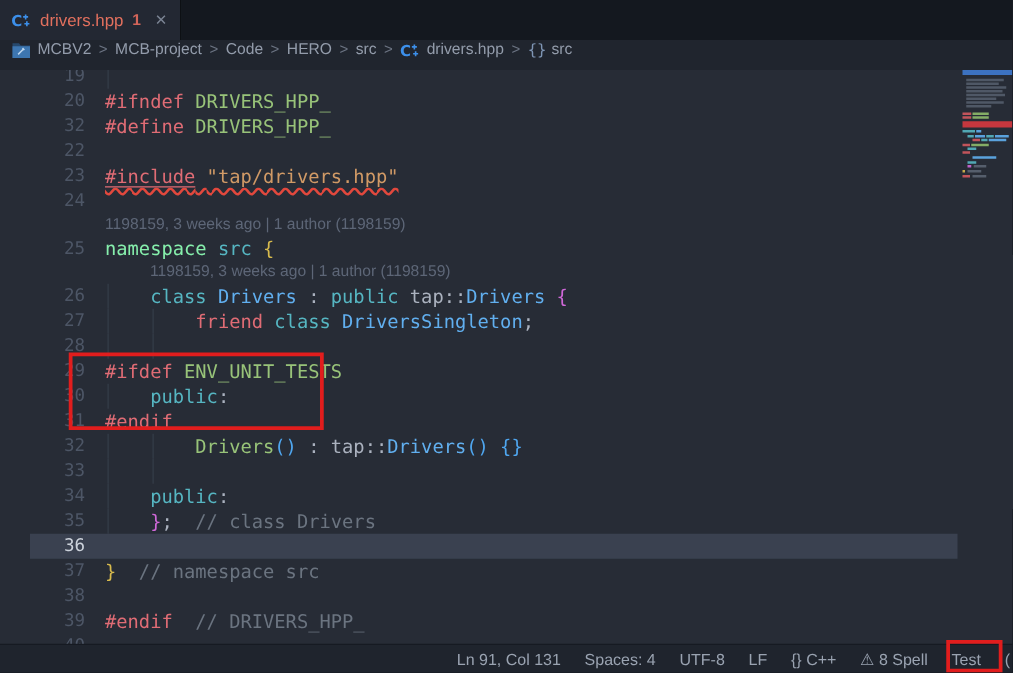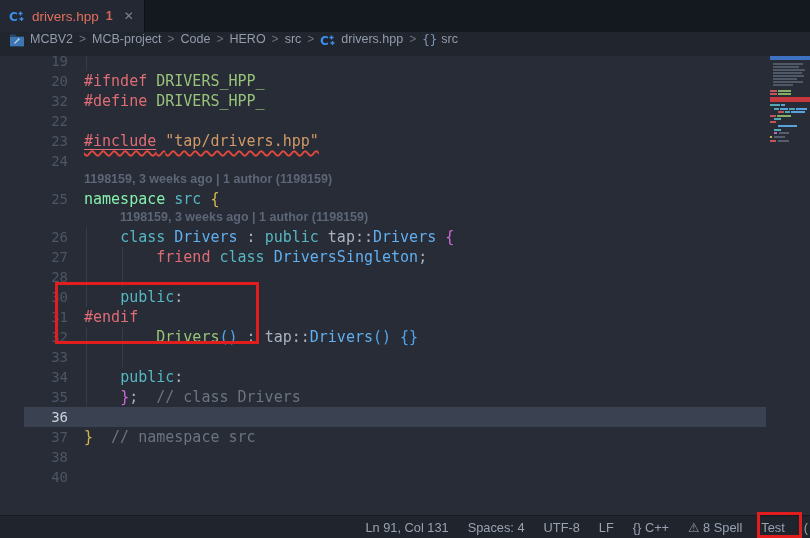--- a/index.html
+++ b/index.html
@@ -33,21 +33,21 @@
   .lines { width:766px; margin-top:-5px; }
   .row {
     position:relative; height:20px; display:flex; white-space:pre;
     font-family:"DejaVu Sans Mono", monospace; font-size:15px; line-height:20px;margin-left:24px;
   }
   .row.lens-row { height:18px; }
   .row.current { background:var(--current_line); }
   .gutter { width:44px; text-align:right; color:var(--gutter); font-size:14px; flex:none; }
   .gutter.on { color:var(--gutter_active); }
   .code { padding-left:16px; }
-  .lens { font-family:"Liberation Sans",sans-serif; font-size:12.5px; color:var(--lens); line-height:17px;font-weight:bold; }
+  .lens { font-family:"Liberation Sans",sans-serif; font-size:12.5px; color:var(--lens); line-height:17px; }
   .guide { position:absolute; top:0; bottom:0; width:1px; background:#353c48; }
   .squiggle {
     text-decoration:underline wavy var(--squiggle);
     text-decoration-thickness:1.5px; text-decoration-skip-ink:none; text-underline-offset:4px;
   }
   .link-underline { text-decoration:underline solid; text-underline-offset:3px; }
   
   .minimap { position:absolute; top:0; right:0; width:40px; height:100%; }
   .mseg { position:absolute; }
   
@@ -118,29 +118,31 @@
         <div class="row"><span class="gutter">32</span><span class="code"><span style="color: rgb(224, 108, 117);">#define</span><span style="color: rgb(171, 178, 191);"> </span><span style="color: rgb(152, 195, 121);">DRIVERS_HPP_</span></span></div>
         <div class="row"><span class="gutter">22</span><span class="code"></span></div>
         <div class="row"><span class="gutter">23</span><span class="code"><span class="squiggle"><span class="link-underline" style="color: rgb(224, 108, 117);">#include</span><span style="color: rgb(171, 178, 191);"> </span><span style="color: rgb(209, 154, 102);">"tap/drivers.hpp"</span></span></span></div>
         <div class="row"><span class="gutter">24</span><span class="code"></span></div>
         <div class="row lens-row"><span class="lens" style="padding-left: 60px;">1198159, 3 weeks ago | 1 author (1198159)</span></div>
         <div class="row"><span class="gutter">25</span><span class="code"><span style="color: #86efac;">namespace</span><span style="color: rgb(171, 178, 191);"> </span><span style="color: rgb(86, 182, 194);">src</span><span style="color: rgb(171, 178, 191);"> </span><span style="color: rgb(215, 186, 77);">{</span></span></div>
         <div class="row lens-row"><span class="lens" style="padding-left: 96px;">1198159, 3 weeks ago | 1 author (1198159)</span></div>
         <div class="row"><span class="gutter">26</span><i class="guide" style="left: 62px;"></i><span class="code"><span style="color: rgb(171, 178, 191);">    </span><span style="color: rgb(86, 182, 194);">class</span><span style="color: rgb(171, 178, 191);"> </span><span style="color: rgb(97, 175, 239);">Drivers</span><span style="color: rgb(171, 178, 191);"> : </span><span style="color: rgb(86, 182, 194);">public</span><span style="color: rgb(171, 178, 191);"> </span><span style="color: rgb(171, 178, 191);">tap</span><span style="color: rgb(171, 178, 191);">::</span><span style="color: rgb(97, 175, 239);">Drivers</span><span style="color: rgb(171, 178, 191);"> </span><span style="color: rgb(207, 104, 216);">{</span></span></div>
         <div class="row"><span class="gutter">27</span><i class="guide" style="left: 62px;"></i><i class="guide" style="left: 98px;"></i><span class="code"><span style="color: rgb(171, 178, 191);">        </span><span style="color: rgb(224, 108, 117);">friend</span><span style="color: rgb(171, 178, 191);"> </span><span style="color: rgb(86, 182, 194);">class</span><span style="color: rgb(171, 178, 191);"> </span><span style="color: rgb(97, 175, 239);">DriversSingleton</span><span style="color: rgb(171, 178, 191);">;</span></span></div>
         <div class="row"><span class="gutter">28</span><i class="guide" style="left: 62px;"></i><i class="guide" style="left: 98px;"></i><span class="code"></span></div>
+        <div class="row"><span class="gutter">29</span><span class="code"><span style="color: rgb(224, 108, 117);">#ifdef</span><span style="color: rgb(171, 178, 191);"> </span><span style="color: rgb(152, 195, 121);">ENV_UNIT_TESTS</span></span></div>
         <div class="row"><span class="gutter">30</span><i class="guide" style="left: 62px;"></i><span class="code"><span style="color: rgb(171, 178, 191);">    </span><span style="color: rgb(86, 182, 194);">public</span><span style="color: rgb(171, 178, 191);">:</span></span></div>
         <div class="row"><span class="gutter">31</span><span class="code"><span style="color: rgb(224, 108, 117);">#endif</span></span></div>
         <div class="row"><span class="gutter">32</span><i class="guide" style="left: 62px;"></i><i class="guide" style="left: 98px;"></i><span class="code"><span style="color: rgb(171, 178, 191);">        </span><span style="color: rgb(152, 195, 121);">Drivers</span><span style="color: rgb(79, 166, 239);">()</span><span style="color: rgb(171, 178, 191);"> : </span><span style="color: rgb(171, 178, 191);">tap</span><span style="color: rgb(171, 178, 191);">::</span><span style="color: rgb(97, 175, 239);">Drivers</span><span style="color: rgb(79, 166, 239);">()</span><span style="color: rgb(171, 178, 191);"> </span><span style="color: rgb(79, 166, 239);">{}</span></span></div>
         <div class="row"><span class="gutter">33</span><i class="guide" style="left: 62px;"></i><i class="guide" style="left: 98px;"></i><span class="code"></span></div>
         <div class="row"><span class="gutter">34</span><i class="guide" style="left: 62px;"></i><span class="code"><span style="color: rgb(171, 178, 191);">    </span><span style="color: rgb(86, 182, 194);">public</span><span style="color: rgb(171, 178, 191);">:</span></span></div>
         <div class="row"><span class="gutter">35</span><i class="guide" style="left: 62px;"></i><span class="code"><span style="color: rgb(171, 178, 191);">    </span><span style="color: rgb(207, 104, 216);">}</span><span style="color: rgb(171, 178, 191);">;</span><span style="color: rgb(107, 116, 128);">  // class Drivers</span></span></div>
         <div class="row current"><span class="gutter on">36</span><span class="code"></span></div>
         <div class="row"><span class="gutter">37</span><span class="code"><span style="color: rgb(215, 186, 77);">}</span><span style="color: rgb(107, 116, 128);">  // namespace src</span></span></div>
         <div class="row"><span class="gutter">38</span><span class="code"></span></div>
+        <div class="row"><span class="gutter">39</span><span class="code"><span style="color: rgb(224, 108, 117);">#endif</span><span style="color: rgb(107, 116, 128);">  // DRIVERS_HPP_</span></span></div>
         <div class="row"><span class="gutter">40</span><span class="code"></span></div>
       </div>
     <div class="minimap" id="minimap">
         <div class="mseg" style="top: 0px; left: 0px; width: 40px; height: 4px; background: rgb(63, 122, 208); opacity: 0.9;"></div>
         <div class="mseg" style="top: 7px; left: 3px; width: 30px; height: 2px; background: rgb(84, 93, 107); opacity: 0.9;"></div>
         <div class="mseg" style="top: 10px; left: 3px; width: 26px; height: 2px; background: rgb(84, 93, 107); opacity: 0.9;"></div>
         <div class="mseg" style="top: 13px; left: 3px; width: 32px; height: 2px; background: rgb(84, 93, 107); opacity: 0.9;"></div>
         <div class="mseg" style="top: 16px; left: 3px; width: 29px; height: 2px; background: rgb(84, 93, 107); opacity: 0.9;"></div>
         <div class="mseg" style="top: 19px; left: 3px; width: 31px; height: 2px; background: rgb(84, 93, 107); opacity: 0.9;"></div>
         <div class="mseg" style="top: 22px; left: 3px; width: 24px; height: 2px; background: rgb(84, 93, 107); opacity: 0.9;"></div>

